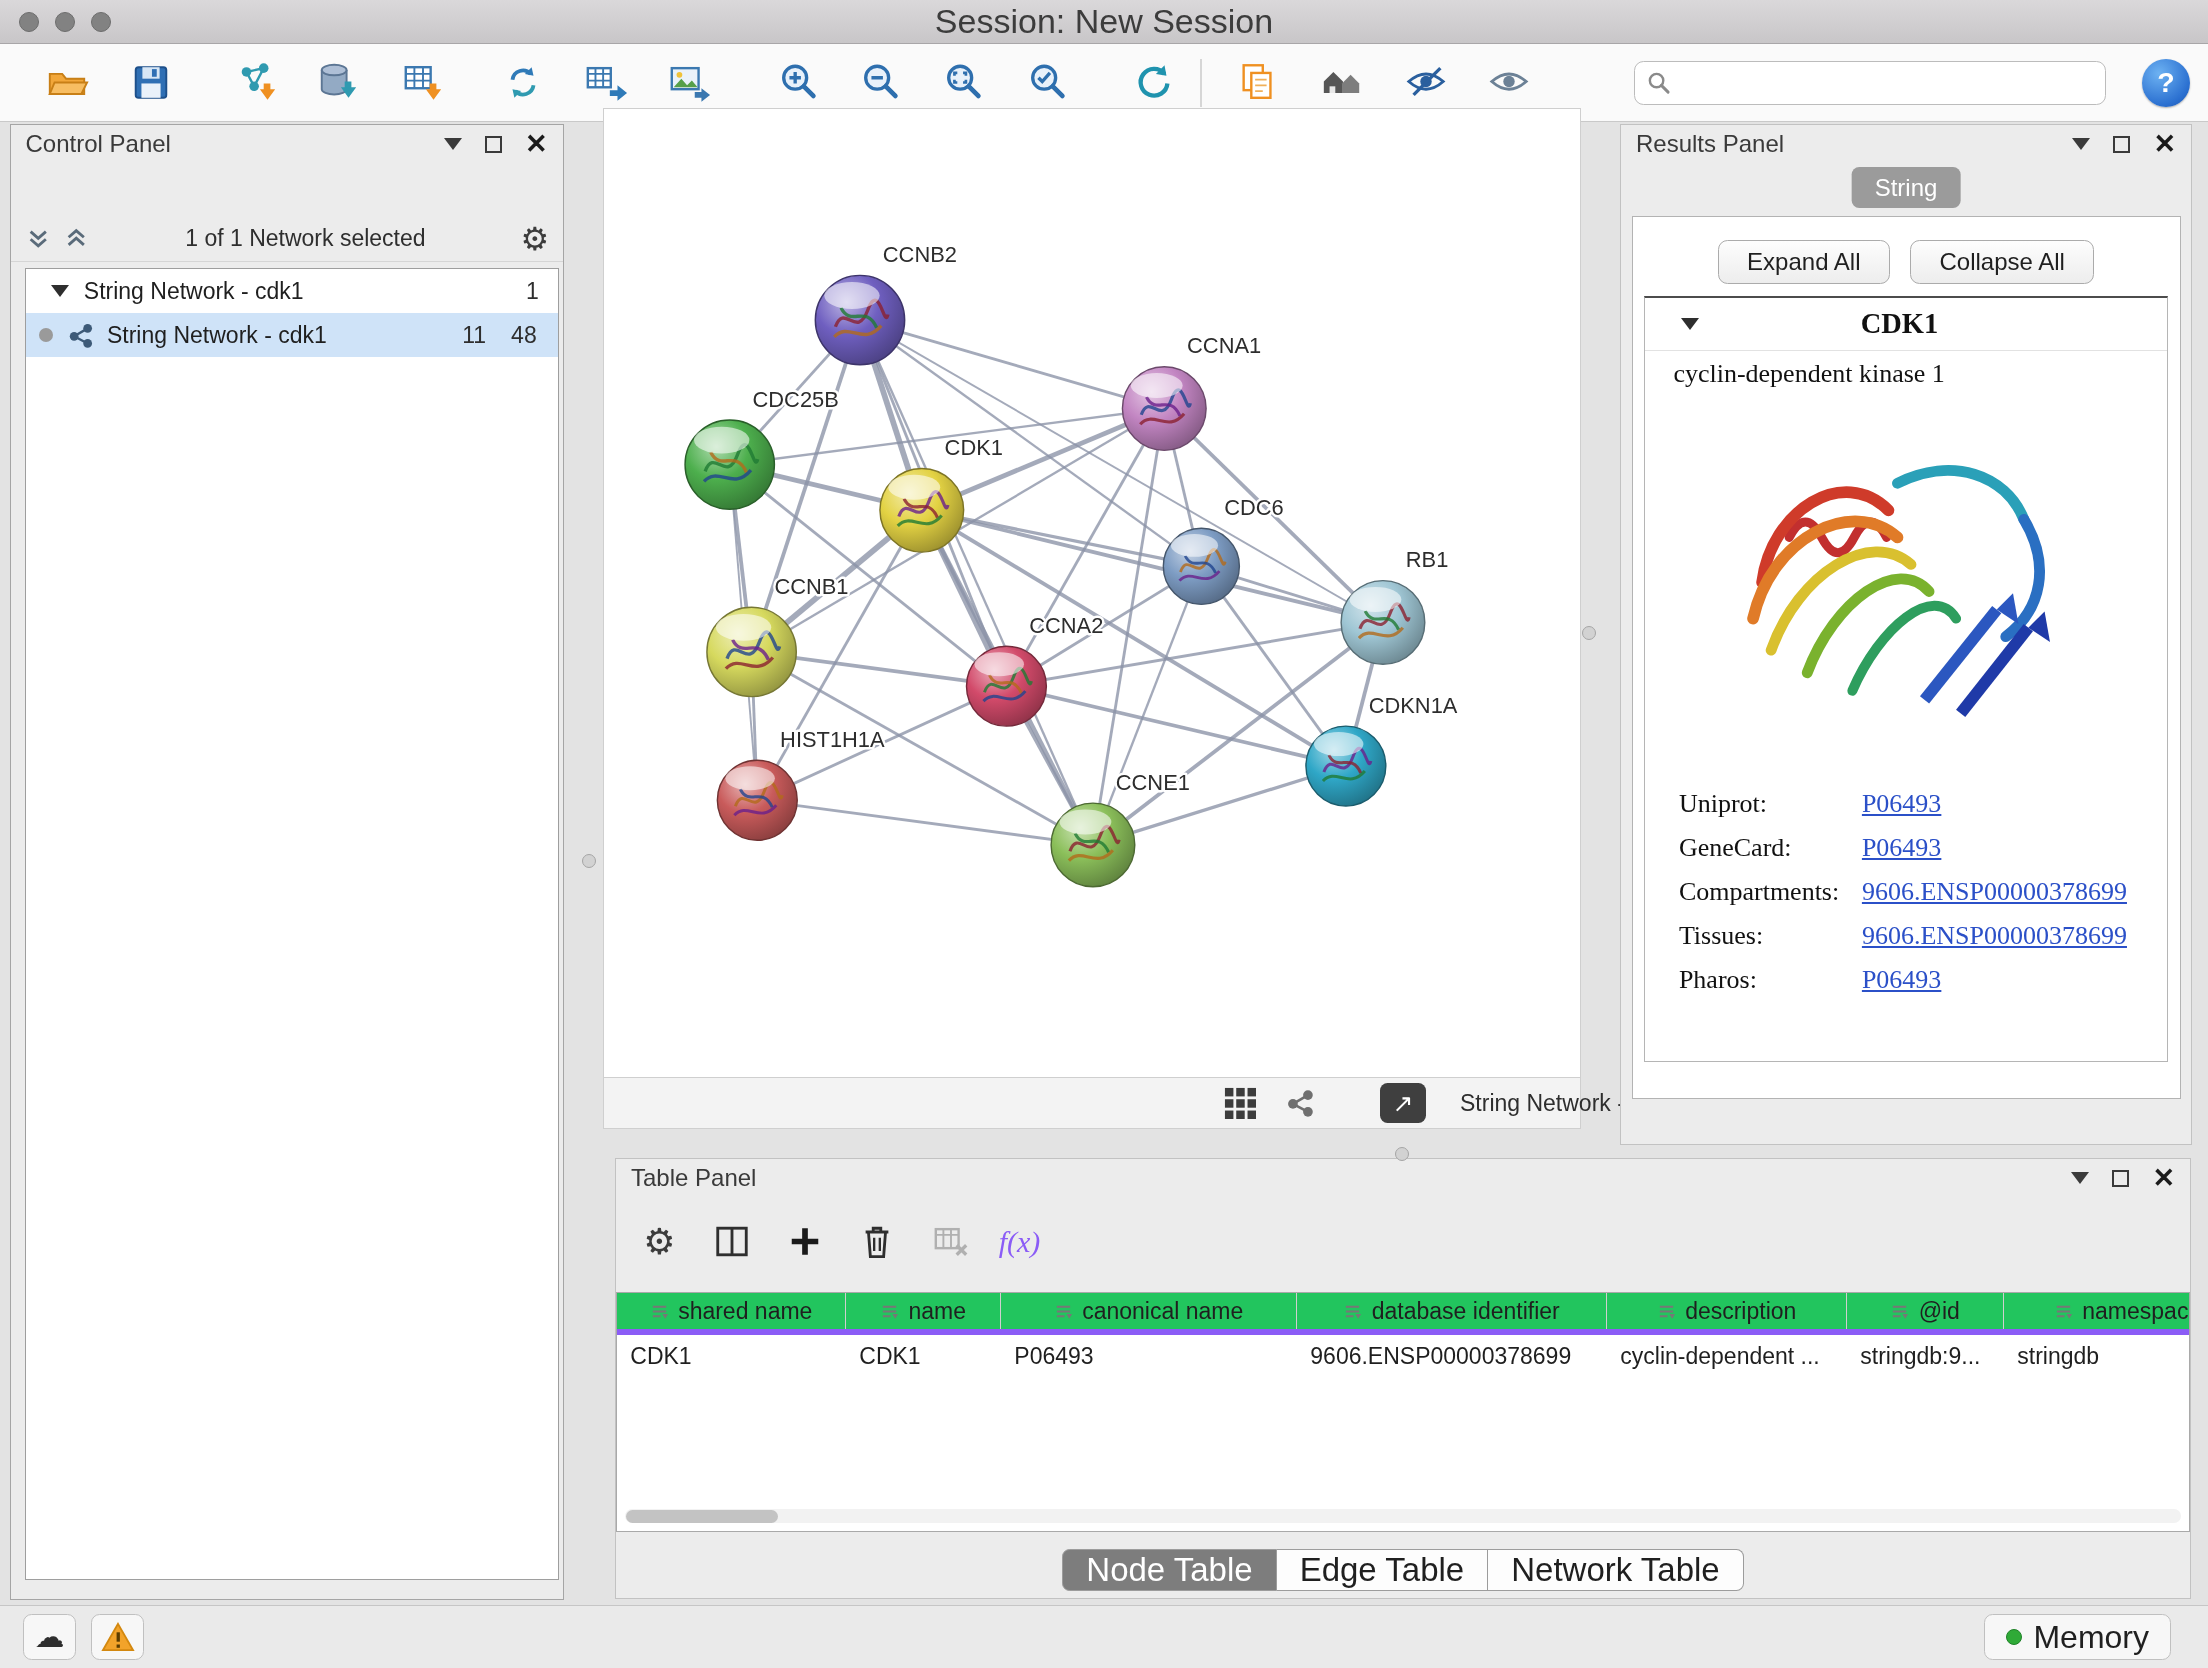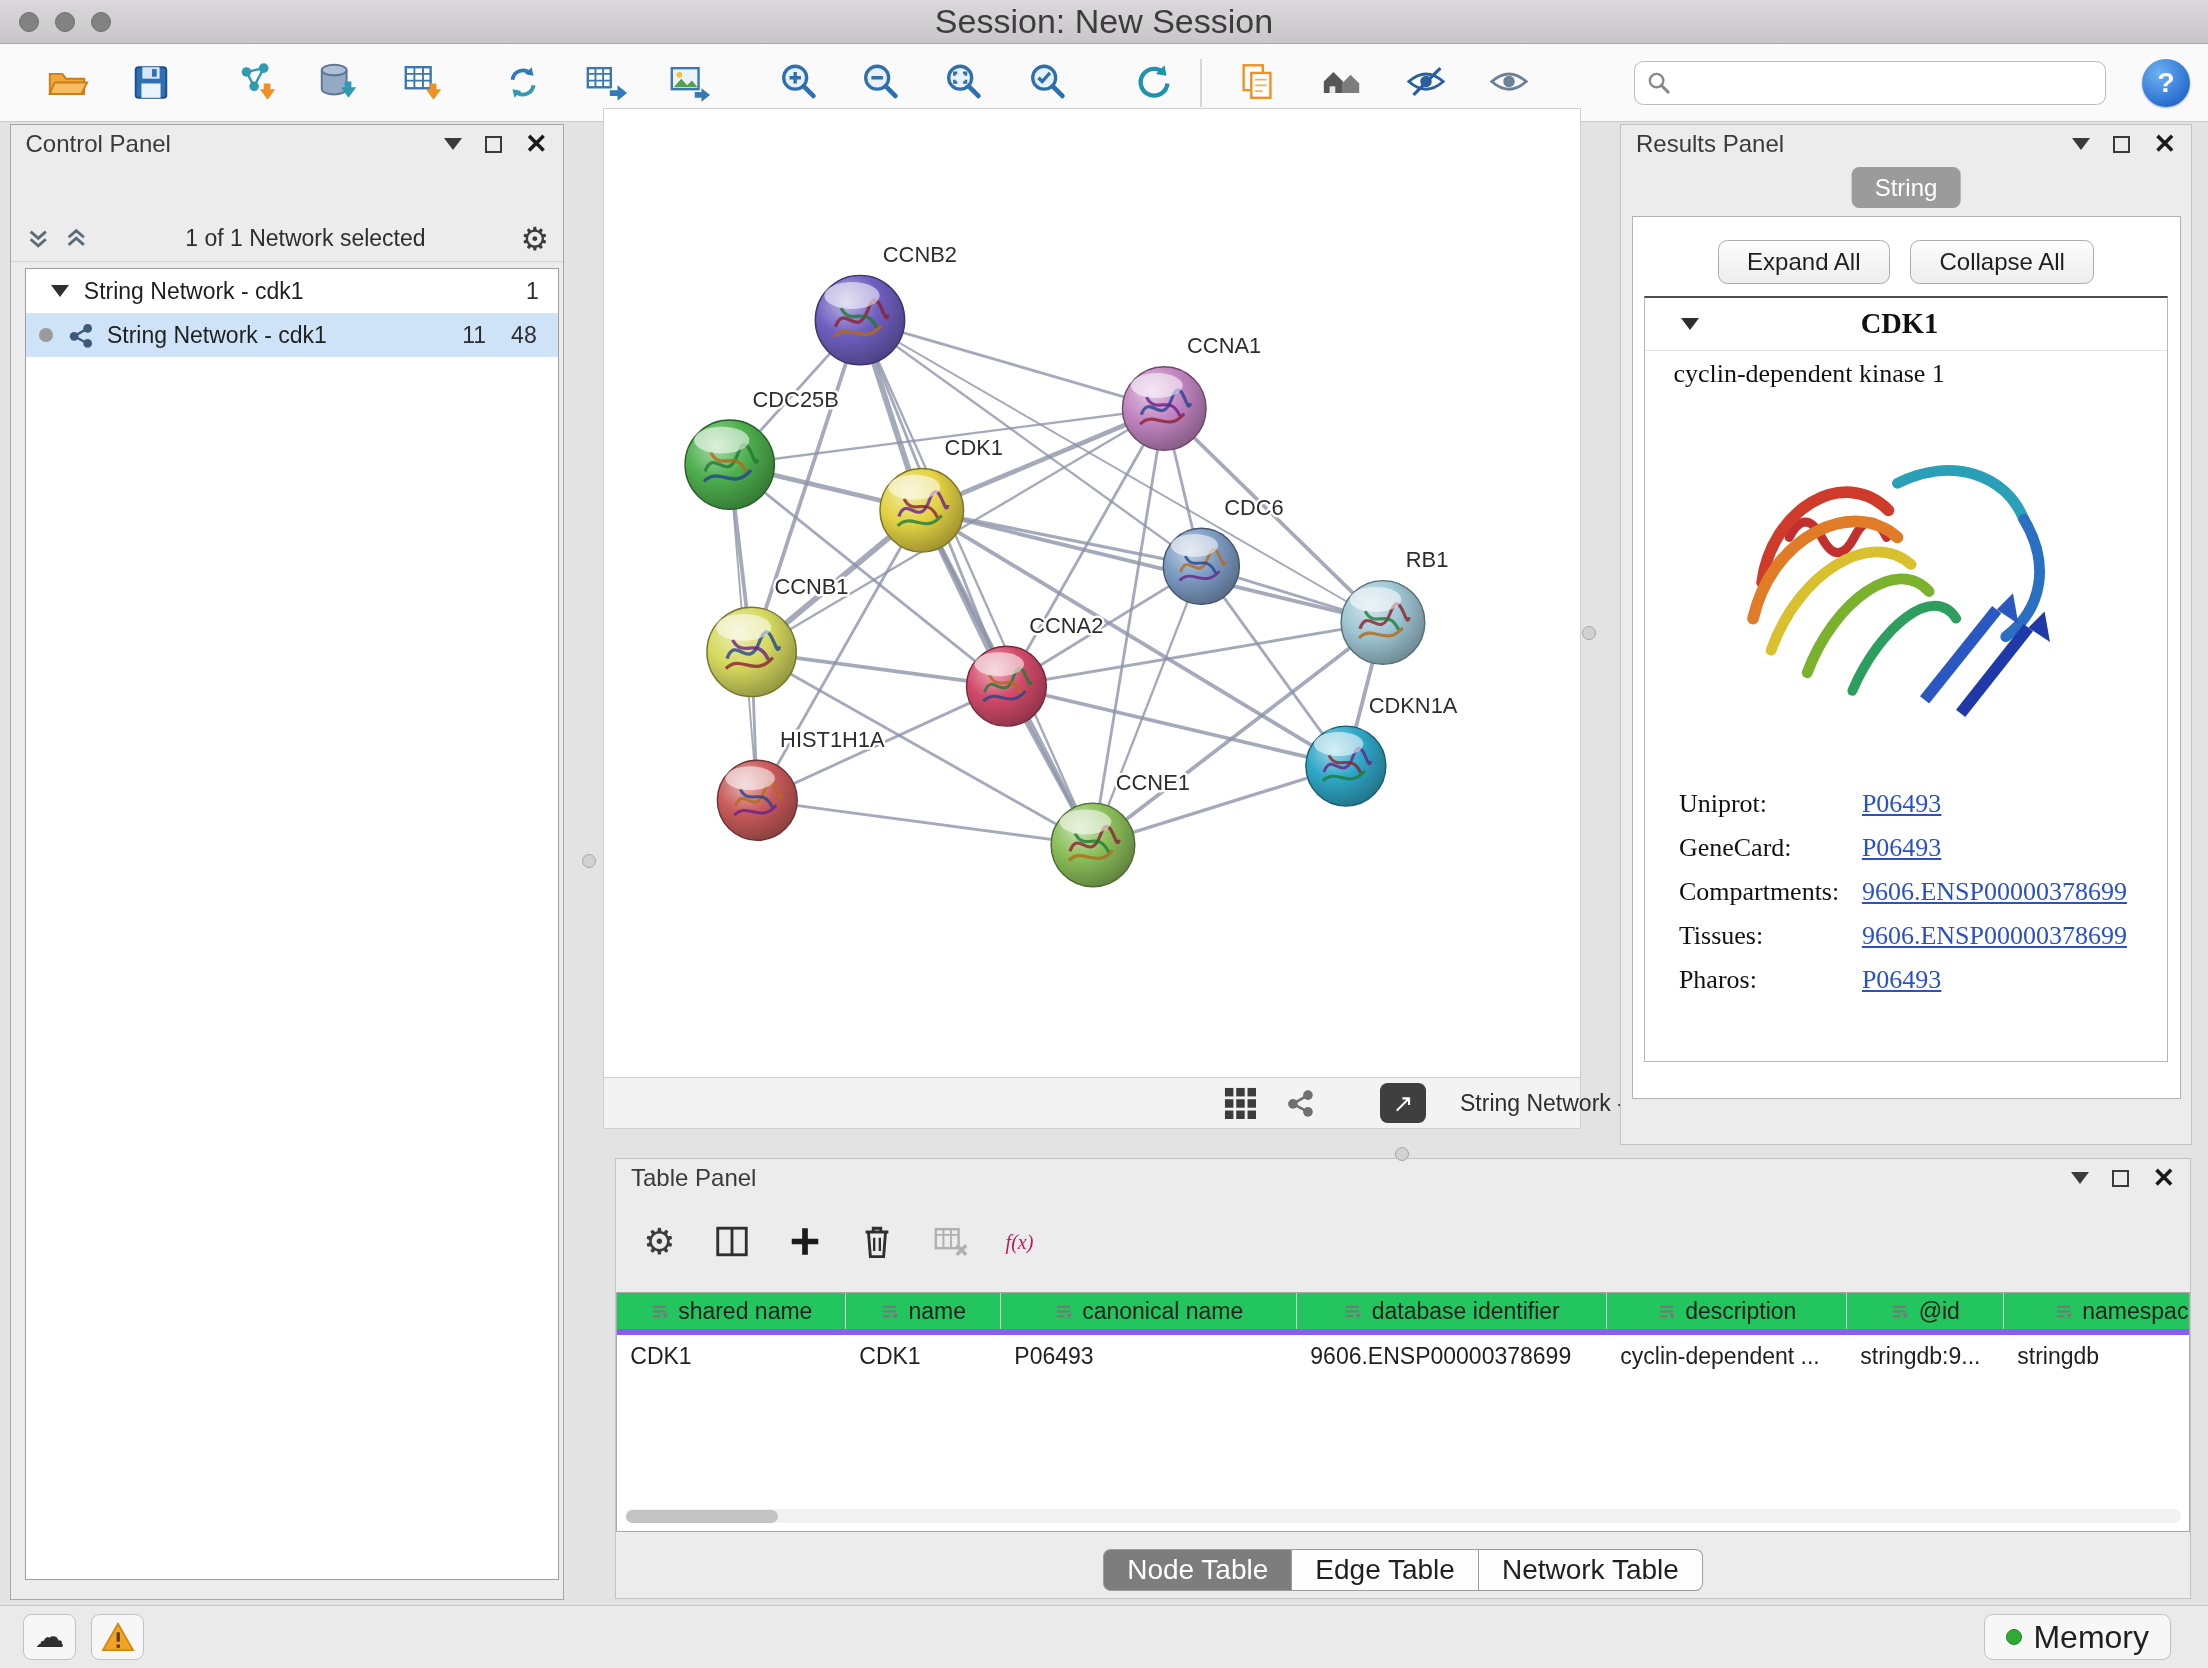--- a/index.html
+++ b/index.html
@@ -80,31 +80,31 @@
   .crosslinks{padding:19px 0 0 34px;font-family:"Liberation Serif",serif}
   .cl-title{font-weight:bold;font-size:27.6px;color:#111;margin-bottom:9.5px}
   .cl-row{display:flex;font-size:26px;line-height:44px}
   .cl-label{width:183px;color:#111}
   .cl-value a,.cl-value{color:#2b50c8;text-decoration:underline;white-space:nowrap}
 
   
   .table-panel{position:absolute;left:615px;top:1158px;width:1576px;height:441px;background:#ececec;border:1px solid #c2c2c2}
   .tp-toolbar{position:absolute;left:0;top:49px;height:67px;width:100%}
   .tp-btn{position:absolute;top:50%;transform:translateY(-50%);width:53px;height:53px;display:flex;align-items:center;justify-content:center}
-  .fx{font-family:"Liberation Serif",serif;font-style:italic;font-size:20px;color:#be185d}
+  .fx{font-family:"Liberation Serif",serif;font-style:italic;font-size:30px;color:#8b5cf6}
   .tbl{position:absolute;left:0;top:133px;width:100%;height:240px;background:#fff;border:1px solid #a9a9a9;overflow:hidden}
   .tbl-head{display:flex;height:42px;background:#22c55e;border-bottom:6px solid #8b5cf6}
   .th{display:flex;align-items:center;justify-content:center;gap:9.5px;font-size:23px;color:#1f1f1f;
     border-right:1px solid #cfcfcf;flex:none;overflow:hidden;white-space:nowrap}
   .tbl-row{display:flex;height:42px}
   .td{display:flex;align-items:center;font-size:23px;color:#1f1f1f;padding-left:13.3px;flex:none;overflow:hidden;white-space:nowrap}
   .hscroll{position:absolute;left:7.6px;bottom:7.6px;right:7.6px;height:14.3px;background:#f2f2f2;border-radius:7.6px}
   .hthumb{position:absolute;left:1.9px;top:1px;width:152px;height:12.4px;background:#c3c3c3;border-radius:6.7px}
   .tp-tabs{position:absolute;left:0;top:390px;width:100%;display:flex;justify-content:center}
-  .tp-tab{height:42px;padding:0 23px;display:flex;align-items:center;font-size:28px;background:#fdfdfd;color:#1f1f1f;
+  .tp-tab{height:42px;padding:0 23px;display:flex;align-items:center;font-size:33px;background:#fdfdfd;color:#1f1f1f;
     border:1px solid #9c9c9c;border-left:none}
   .tp-tab:first-child{border-left:1px solid #9c9c9c;border-radius:7.6px 0 0 7.6px}
   .tp-tab:last-child{border-radius:0 7.6px 7.6px 0}
   .tp-tab.sel{background:#7d7d7d;color:#fff}
 
   
   .statusbar{position:absolute;left:0;top:1605px;width:100%;height:63px;background:#eaeaea;border-top:1px solid #c6c6c6}
   .sb-btn{position:absolute;top:50%;transform:translateY(-50%);height:46px;display:flex;align-items:center;justify-content:center;
     background:#f7f7f7;border:1px solid #c0c0c0;border-radius:8.6px}
   .memory{right:37px;padding:12px 21px;gap:11.4px;font-size:32px;color:#1f1f1f}

